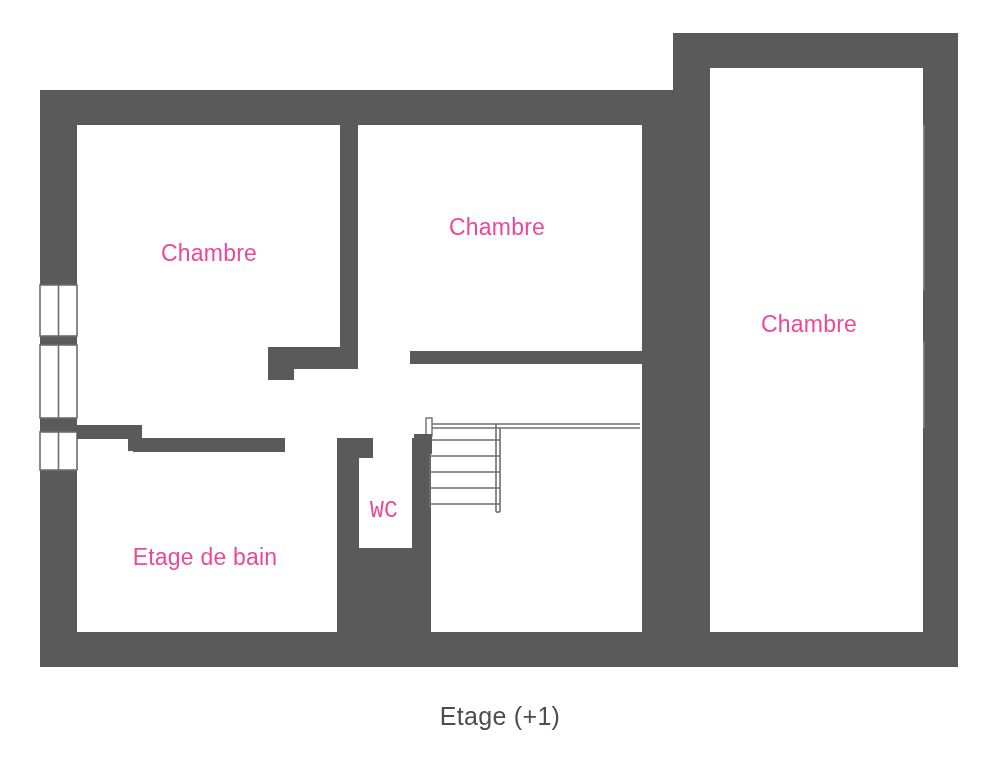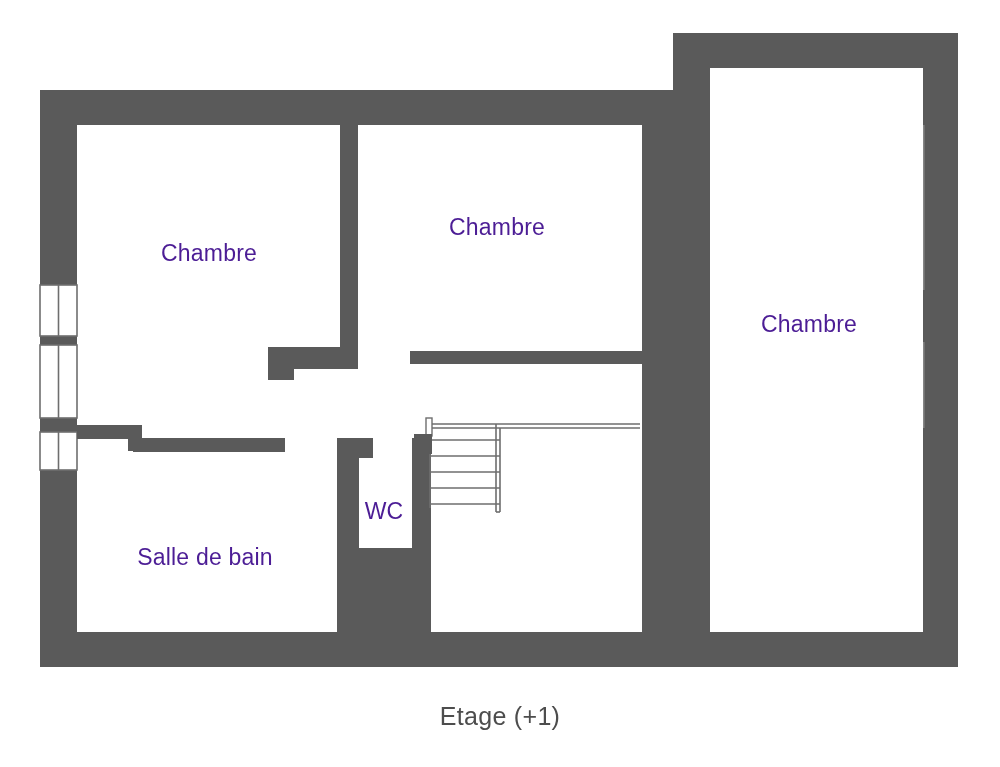--- a/index.html
+++ b/index.html
@@ -22,21 +22,21 @@
   }
   #floorplan-svg {
     position: absolute;
     left: 0; top: 0;
     width: 1000px;
     height: 767px;
     display: block;
   }
   .room-label {
     position: absolute;
-    color: #4c1d95;
+    color: #ec4899;
     font-size: 23px;
     font-weight: 400;
     letter-spacing: 0.2px;
     white-space: nowrap;
     transform: translate(-50%, -50%);
     pointer-events: none;
   }
   .room-label.small {
     font-size: 22px;
   }
@@ -180,21 +180,21 @@
 
     </g>
   </svg>
 
   <div class="room-label" style="left:209px; top:253px;">Chambre</div>
 
   <div class="room-label" style="left:497px; top:227px;">Chambre</div>
 
   <div class="room-label" style="left:809px; top:324px;">Chambre</div>
 
-  <div class="room-label" style="left:205px; top:557px;">Salle de bain</div>
-
-  <div class="room-label" style="left:384px; top:511px;">WC</div>
+  <div class="room-label" style="left:205px; top:557px;">Etage de bain</div>
+
+  <div class="room-label" style="left:384px; top:511px;font-family:Liberation Mono, monospace;">WC</div>
 
 
 
   <div id="plan-caption">Etage (+1)</div>
 
 </div>
 
 </body></html>

